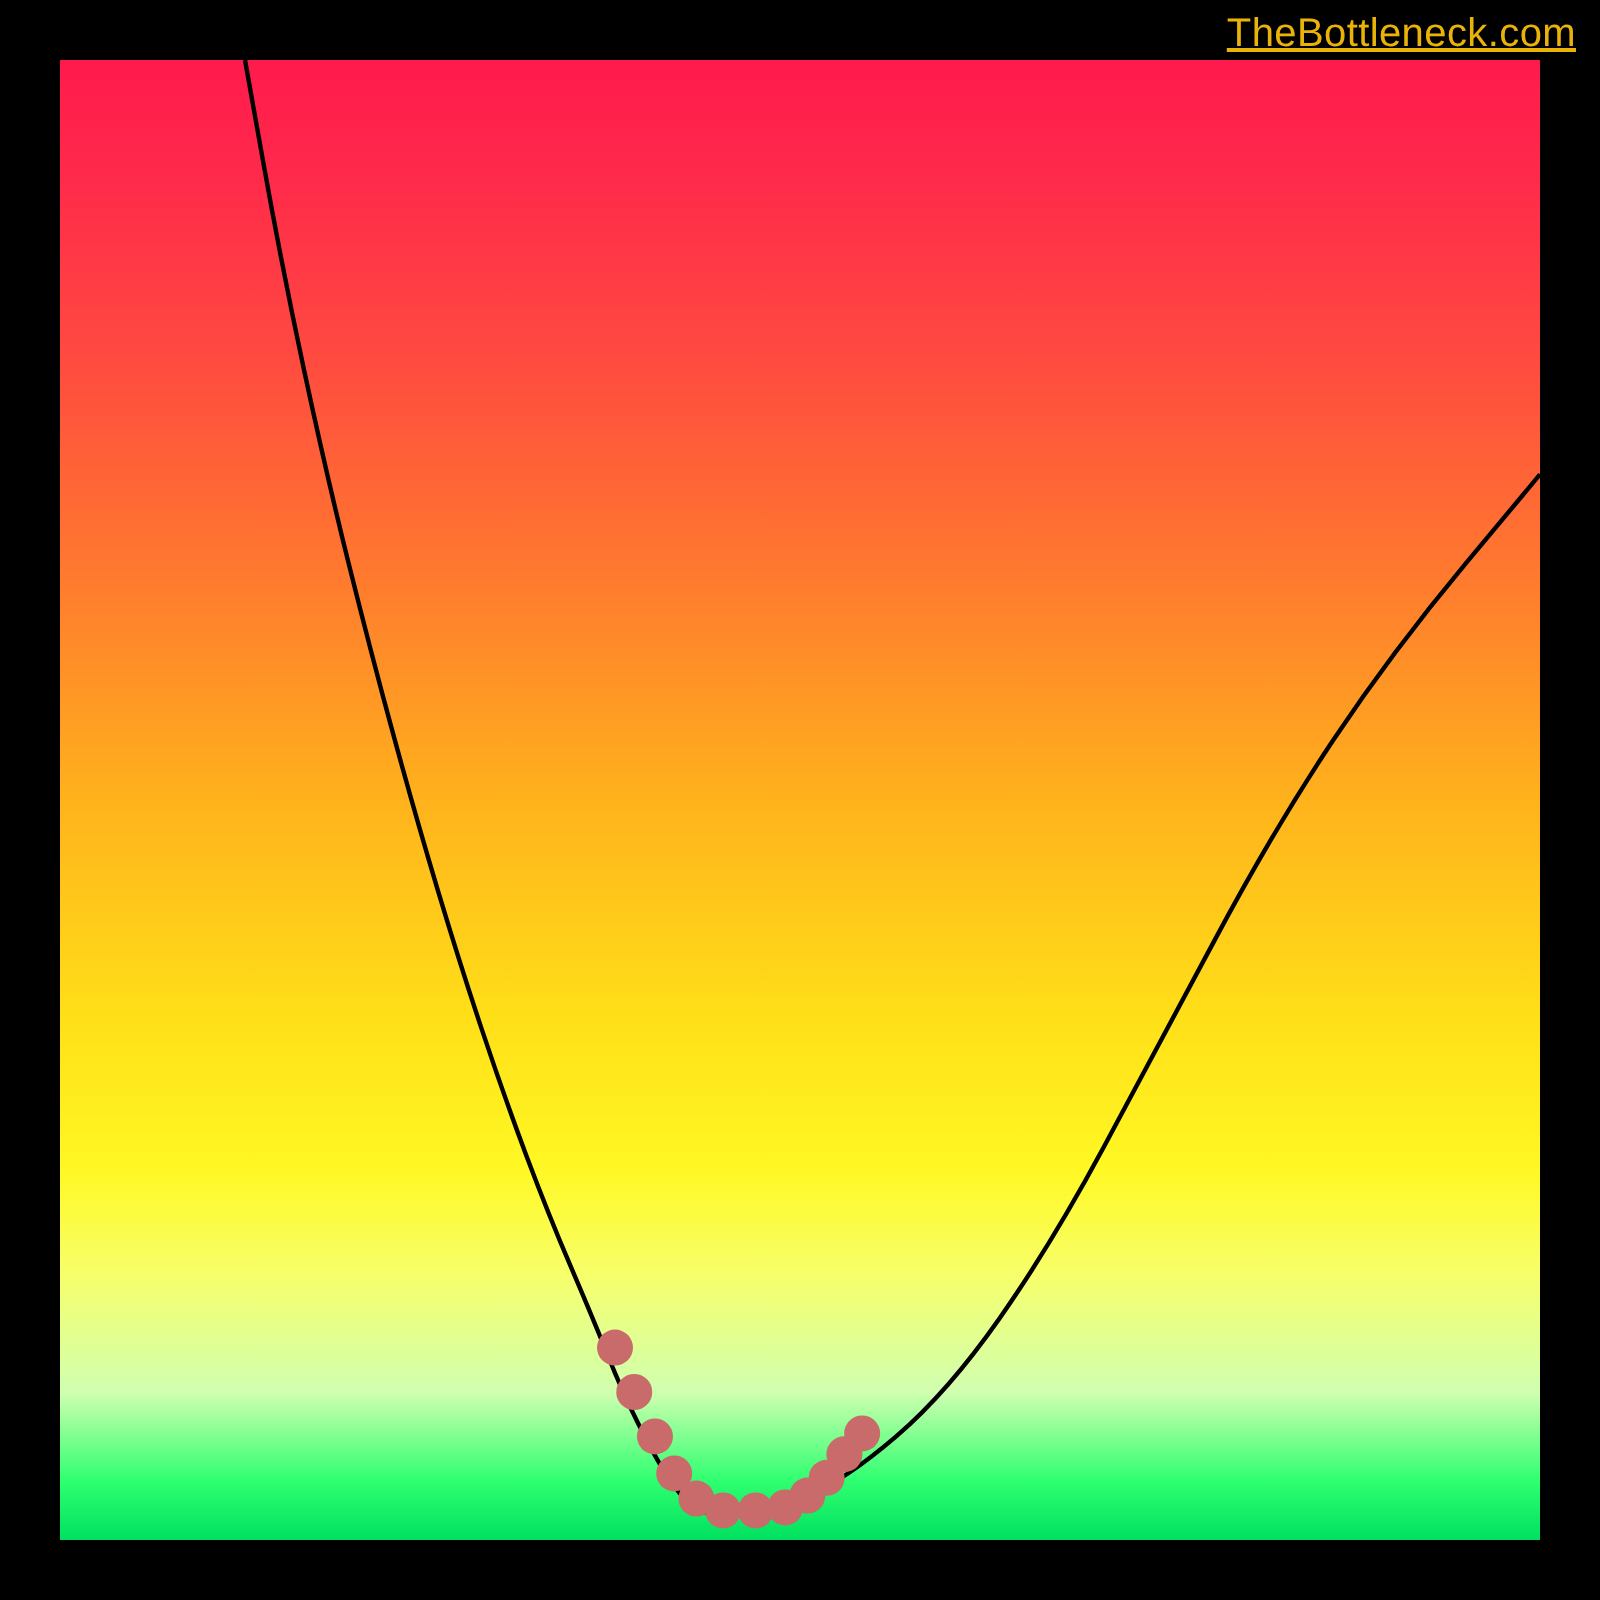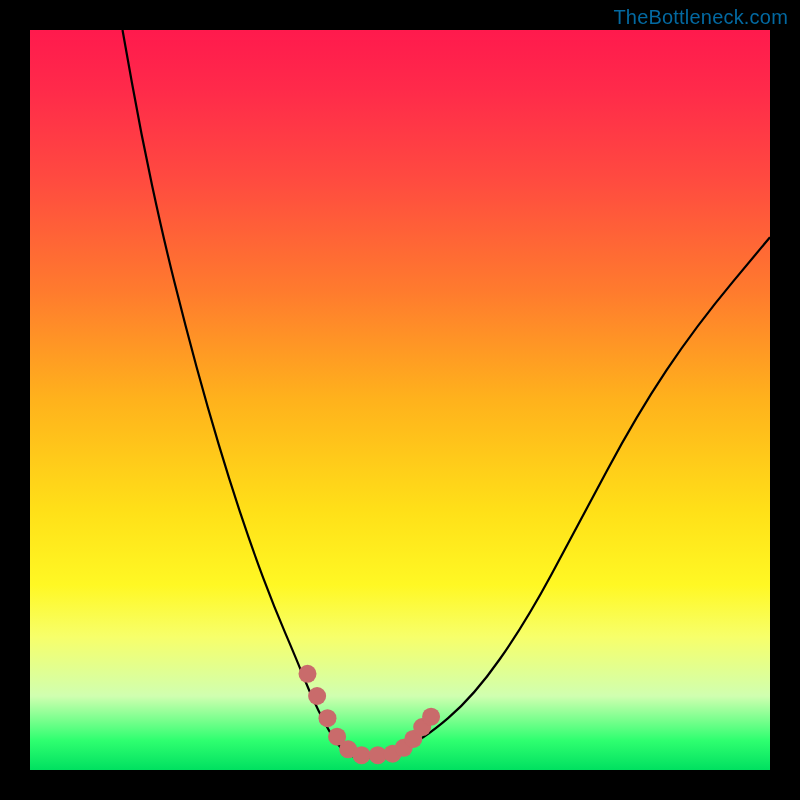--- a/index.html
+++ b/index.html
@@ -44,25 +44,26 @@
     left: 0;
     top: 0;
     width: 740px;
     height: 740px;
     overflow: visible;
   }
   .watermark {
     position: absolute;
     top: 6px;
     right: 12px;
-    color: #0369a1;
+    color: #eab308;
     font-size: 20px;
     font-weight: 500;
     letter-spacing: 0.2px;
     user-select: none;
+    text-decoration: underline;
   }
 </style>
 </head>
 <body>
 
 <div class="stage">
   <div class="watermark">TheBottleneck.com</div>
 
   <div class="plot-area">
     <svg class="curve-svg" viewBox="0 0 740 740" preserveAspectRatio="none">

